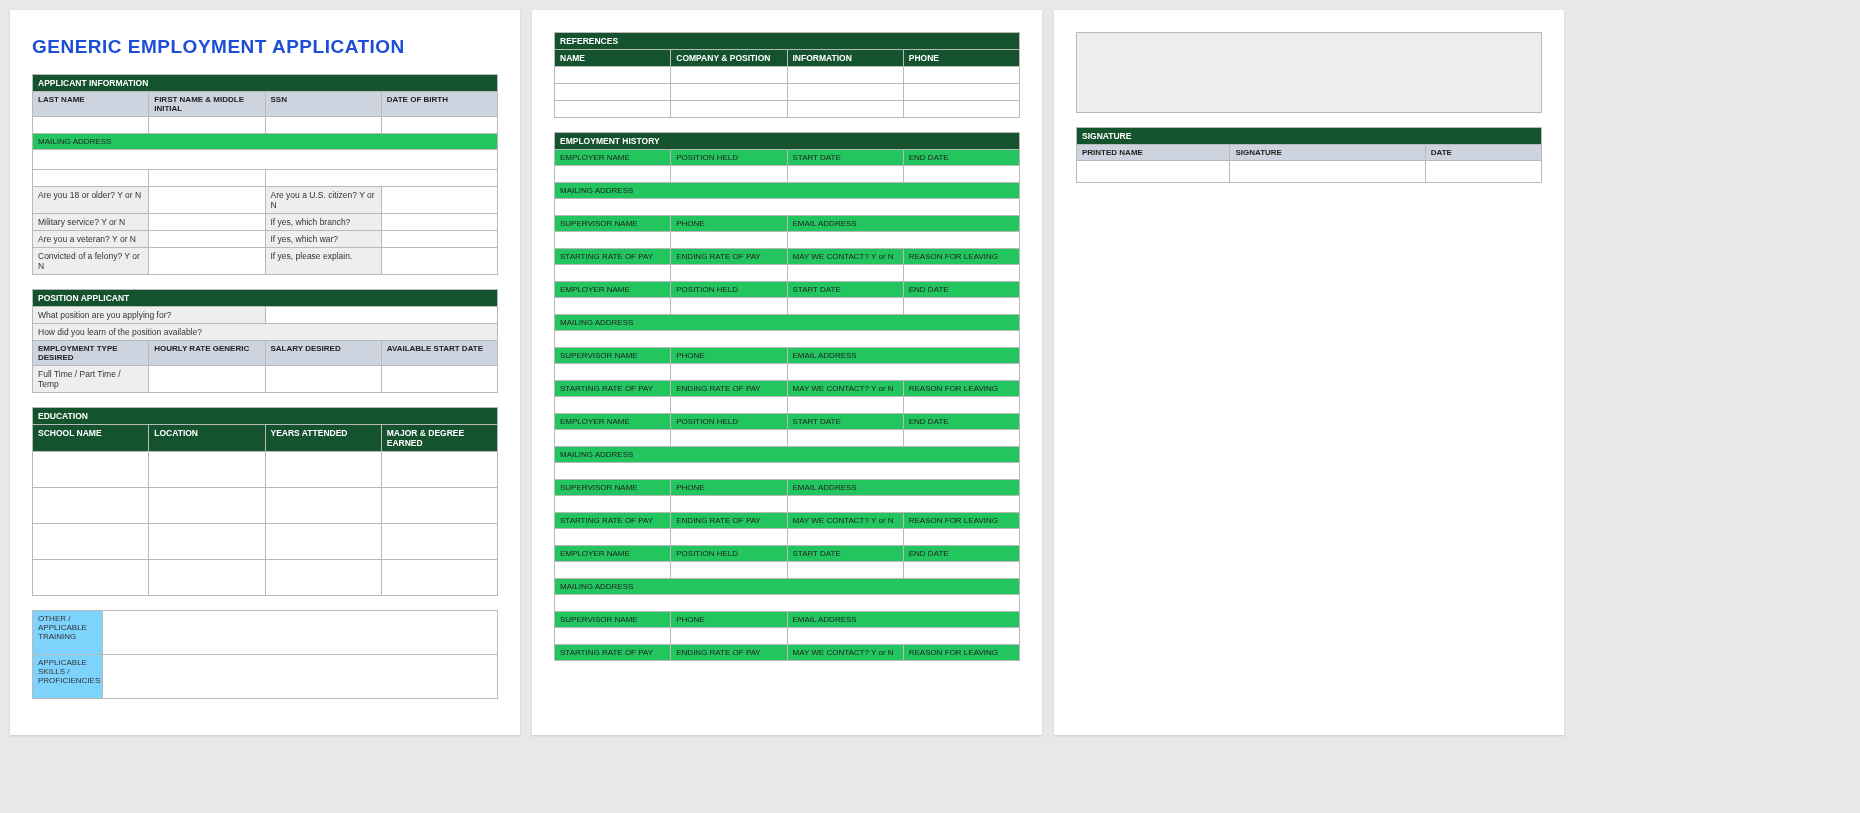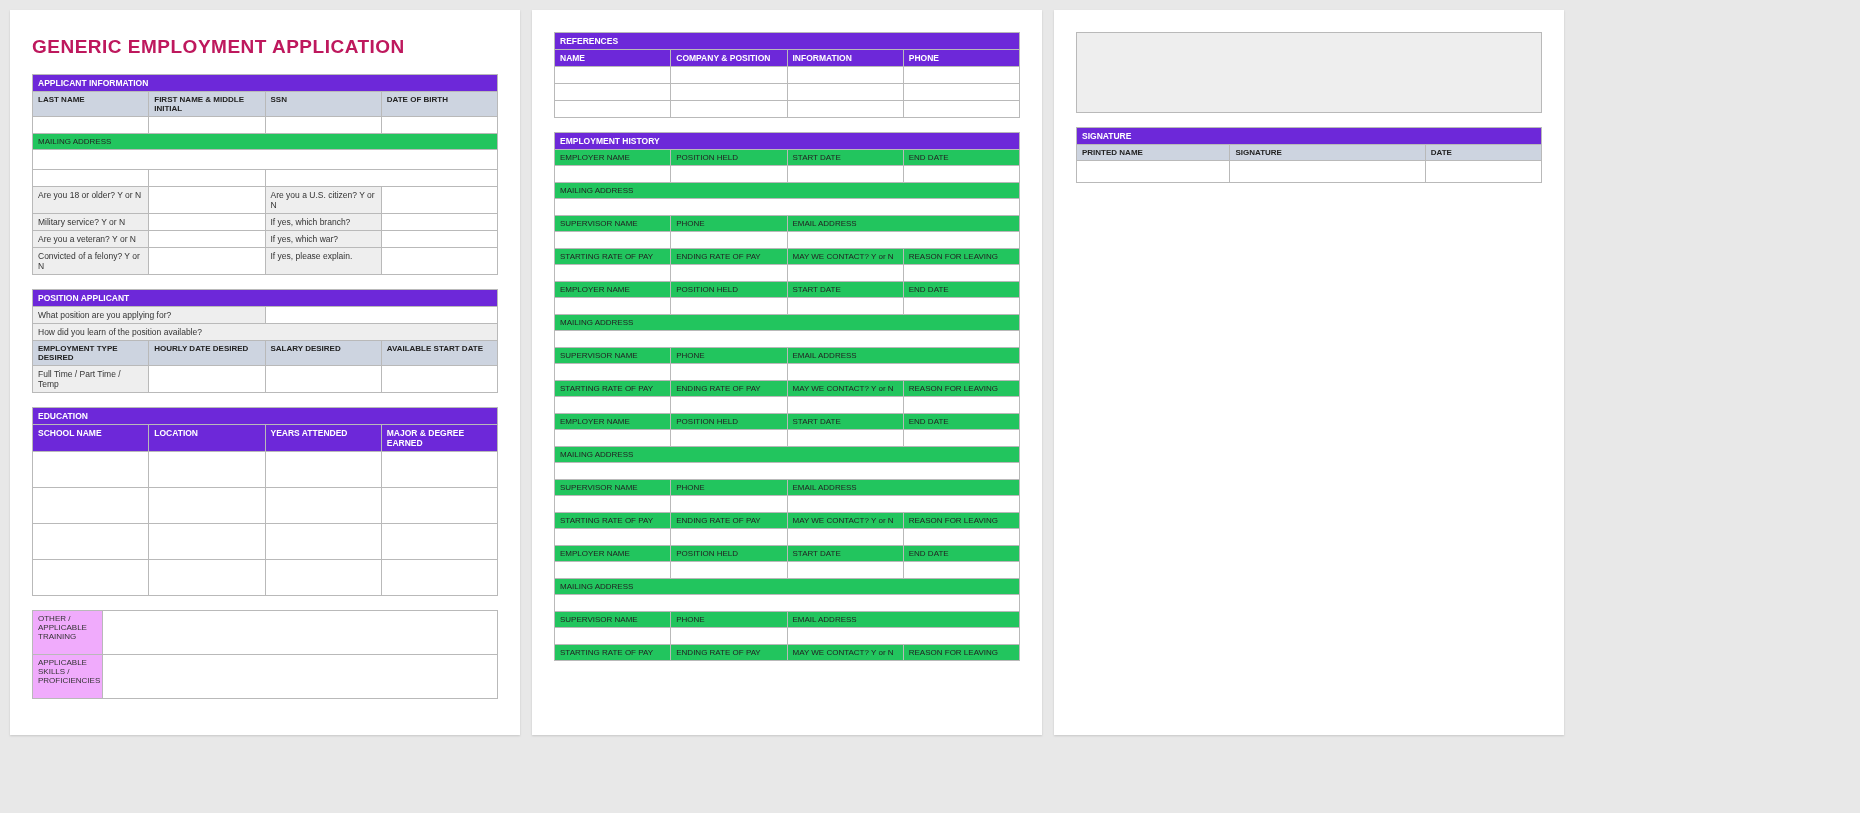--- a/index.html
+++ b/index.html
@@ -13,41 +13,41 @@
   .page {
     background:#fff;
     width:510px;
     min-height:680px;
     padding:18px 22px 22px 22px;
     box-shadow:0 1px 2px rgba(0,0,0,.15);
   }
   h1.title {
     font-size:19px;
     font-weight:bold;
-    color:#be185d;
+    color:#1d4ed8;
     letter-spacing:.5px;
     margin:8px 0 16px 0;
   }
   table {
     border-collapse: collapse;
     width:100%;
     margin-bottom:14px;
     table-layout: fixed;
   }
   td {
     border:1px solid #b9b9b9;
     padding:3px 5px;
     font-size:8.5px;
     color:#333;
     vertical-align: top;
     height:16px;
     overflow:hidden;
   }
   td.sec {
-    background:#6d28d9;
+    background:#14532d;
     color:#fff;
     font-weight:bold;
     font-size:8.5px;
   }
   td.hdr {
     background:#cdd4e0;
     color:#222;
     font-weight:bold;
     font-size:8px;
   }
@@ -57,21 +57,21 @@
     font-weight:normal;
     font-size:8px;
   }
   td.gray {
     background:#eeeeee;
   }
   td.input { background:#fff; height:17px; }
   td.tall { height:36px; }
   td.vtall { height:44px; }
   td.left-label{
-    background:#f0abfc;
+    background:#7dd3fc;
     font-size:8px;
     font-weight:normal;
     width:70px;
     line-height:1.15;
   }
   td.big-text-area{
     background:#eeeeee;
     height:80px;
   }
 </style>
@@ -145,21 +145,21 @@
           </tr>
       <tr>
         <td class="gray" colspan="2">What position are you applying for?</td>
         <td class="input" colspan="2"></td>
       </tr>
       <tr>
         <td class="gray" colspan="4">How did you learn of the position available?</td>
       </tr>
       <tr>
         <td class="hdr">EMPLOYMENT TYPE DESIRED</td>
-        <td class="hdr">HOURLY DATE DESIRED</td>
+        <td class="hdr">HOURLY RATE GENERIC</td>
         <td class="hdr">SALARY DESIRED</td>
         <td class="hdr">AVAILABLE START DATE</td>
       </tr>
       <tr>
         <td class="gray">Full Time / Part Time / Temp</td>
         <td class="input"></td>
         <td class="input"></td>
         <td class="input"></td>
       </tr>
     </tbody>

